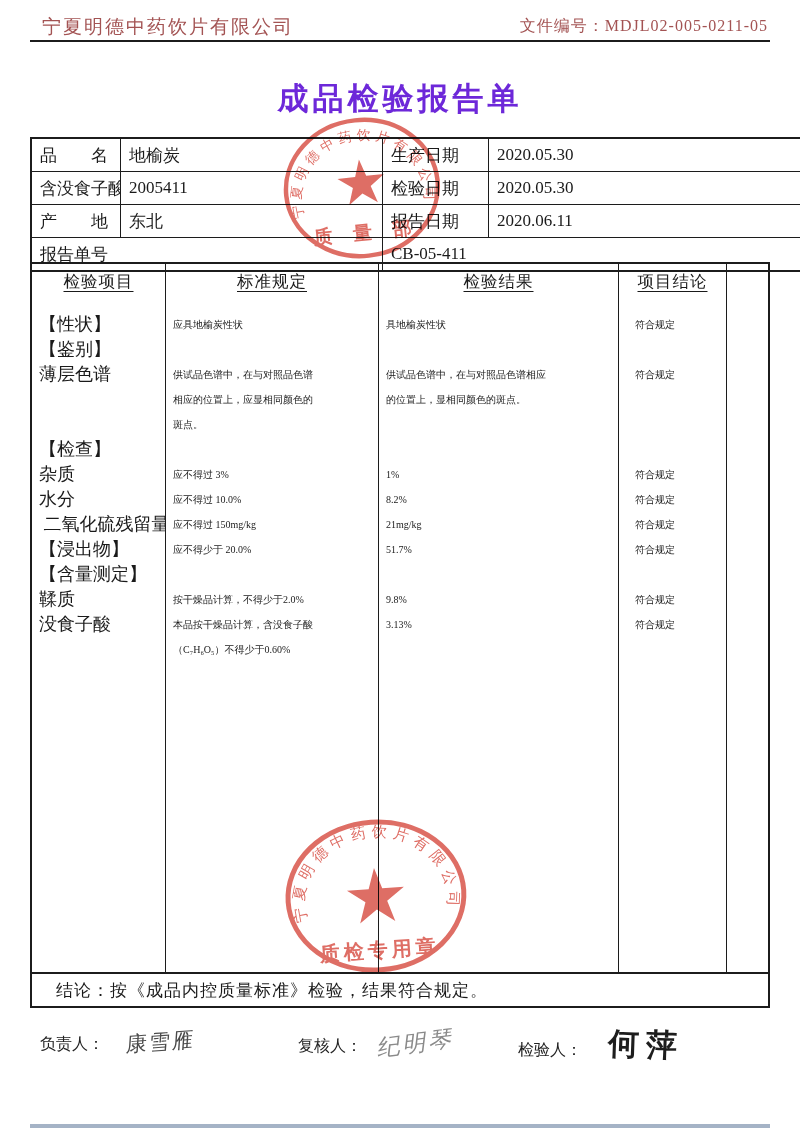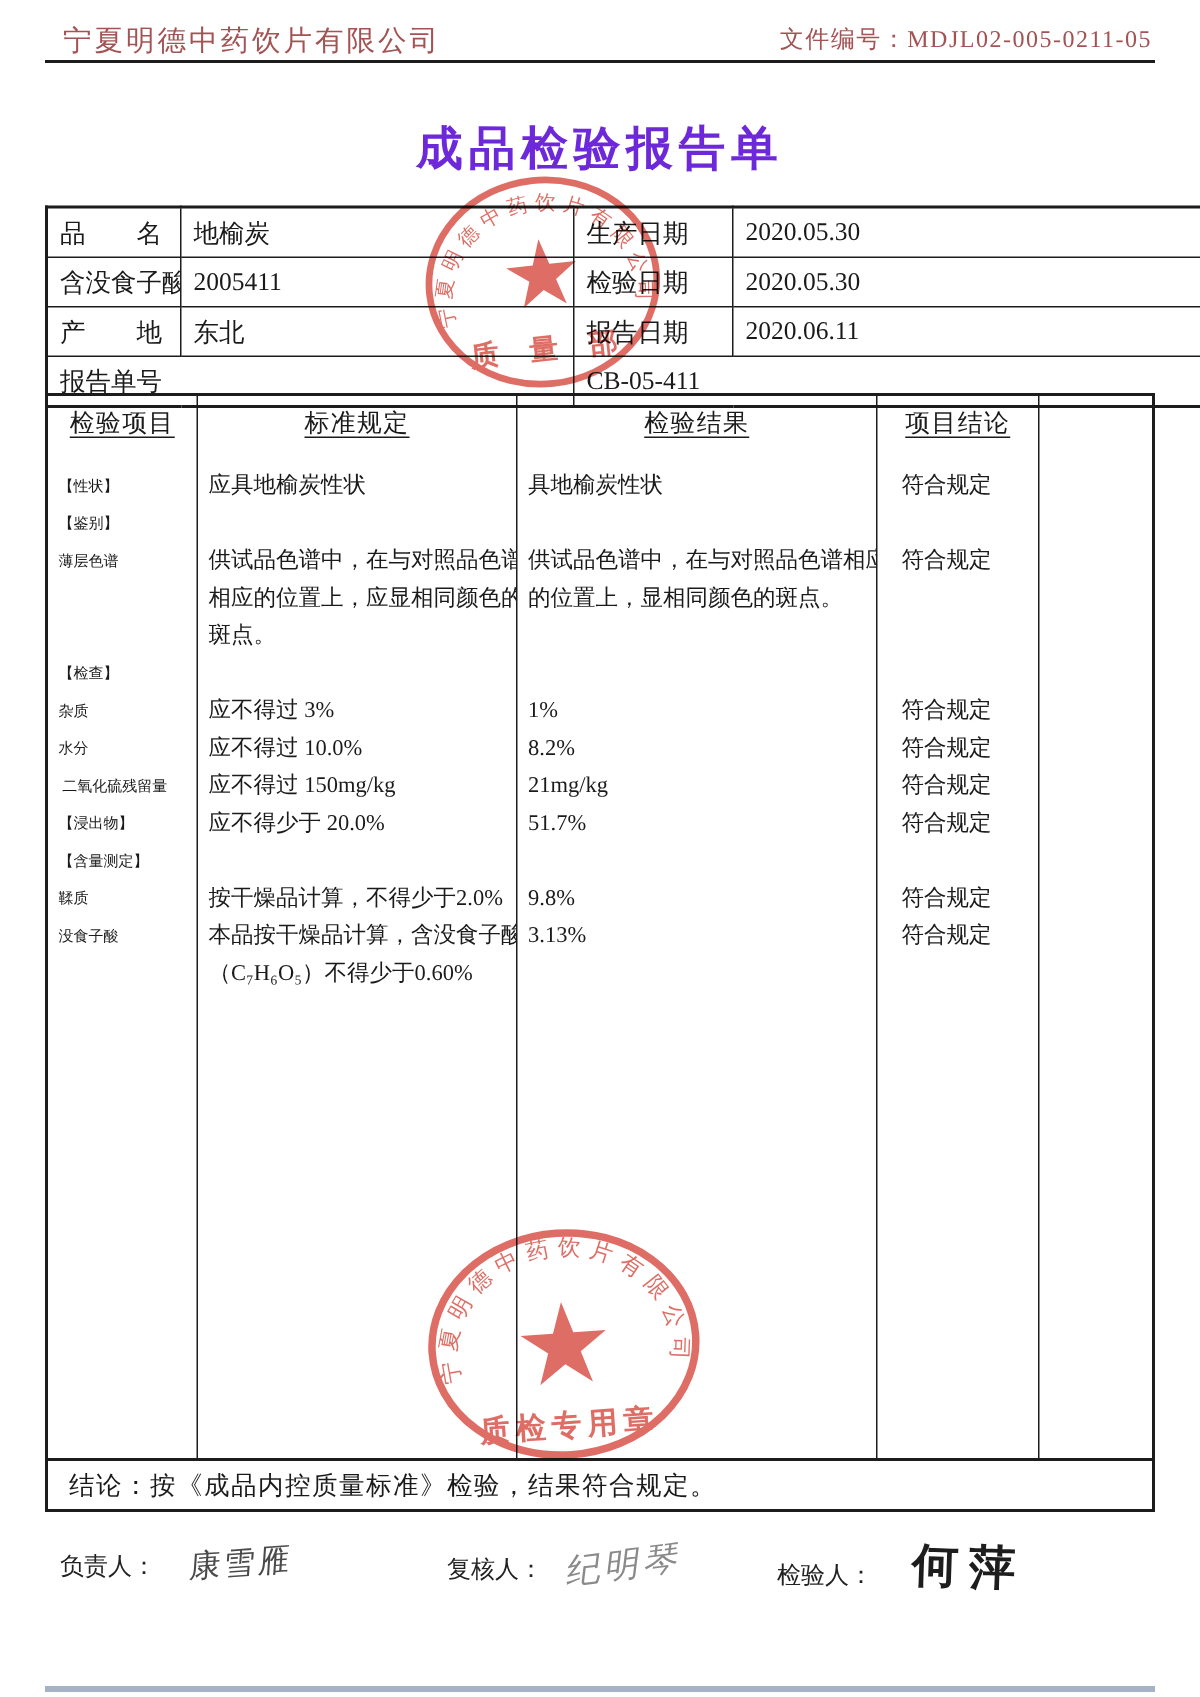--- a/index.html
+++ b/index.html
@@ -19,32 +19,32 @@
   table.info-table{position:absolute;top:137px;left:30px;width:740px;border-collapse:collapse;table-layout:fixed;}
   table.info-table td{border:1px solid #1c1c1c;height:32px;font-size:17px;padding:0 0 0 8px;white-space:pre;overflow:hidden;}
   table.info-table{border:2px solid #1c1c1c;}
   td.c1{width:80px;}  td.c2{width:253px;margin-left:20px;} td.c3{width:97px;} td.c4{width:310px;}
 
   
   .main-table{position:absolute;top:262px;left:30px;width:736px;height:708px;
               border:2px solid #1c1c1c;display:flex;}
   .mcol{height:100%;border-right:1px solid #1c1c1c;box-sizing:border-box;overflow:hidden;}
   .mcol:last-child{border-right:none;}
-  .w-item{width:100px;} .w-std{width:213px;} .w-res{width:240px;} .w-conc{width:108px;} .w-empty{flex:1;}
+  .w-item{width:134px;} .w-std{width:213px;} .w-res{width:240px;} .w-conc{width:108px;} .w-empty{flex:1;}
   .mhead{height:30px;padding-top:7px;text-align:center;font-size:16.5px;}
   .mhead-txt{text-decoration:underline;text-underline-offset:4px;letter-spacing:1px;}
   .col-lines{padding-top:11px;}
-  .tline{height:25px;line-height:25px;font-size:15px;white-space:pre;padding-left:7px;}
+  .tline{height:25px;line-height:25px;font-size:10px;white-space:pre;padding-left:7px;}
   .w-conc .tline{padding-left:16px;}
-  .w-item .tline{font-size:10px;}
+  .w-item .tline{font-size:18px;}
 
   
   .conclusion{position:absolute;top:972px;left:30px;width:736px;height:32px;
               border:2px solid #1c1c1c;display:flex;align-items:center;}
-  .conclusion span{font-size:17px;padding-left:14px;letter-spacing:1px;white-space:pre;}
+  .conclusion span{font-size:17px;padding-left:24px;letter-spacing:1px;white-space:pre;}
 
   
   .signatures{position:absolute;top:1014px;left:30px;width:740px;height:70px;}
   .sig-label{font-size:16px;color:#222;}
   .sig-g1{position:absolute;left:10px;top:14px;}
   .sig-g2{position:absolute;left:268px;top:14px;}
   .sig-g3{position:absolute;left:488px;top:10px;}
   .sig-name{display:inline-block;white-space:pre;}
   .sig-resp{font-size:21px;color:#4a4a4a;transform:rotate(-4deg) skewX(-8deg);margin-left:22px;letter-spacing:2px;}
   .sig-review{font-size:23px;color:#8a8a8a;font-style:italic;transform:rotate(-7deg);margin-left:14px;letter-spacing:3px;}

